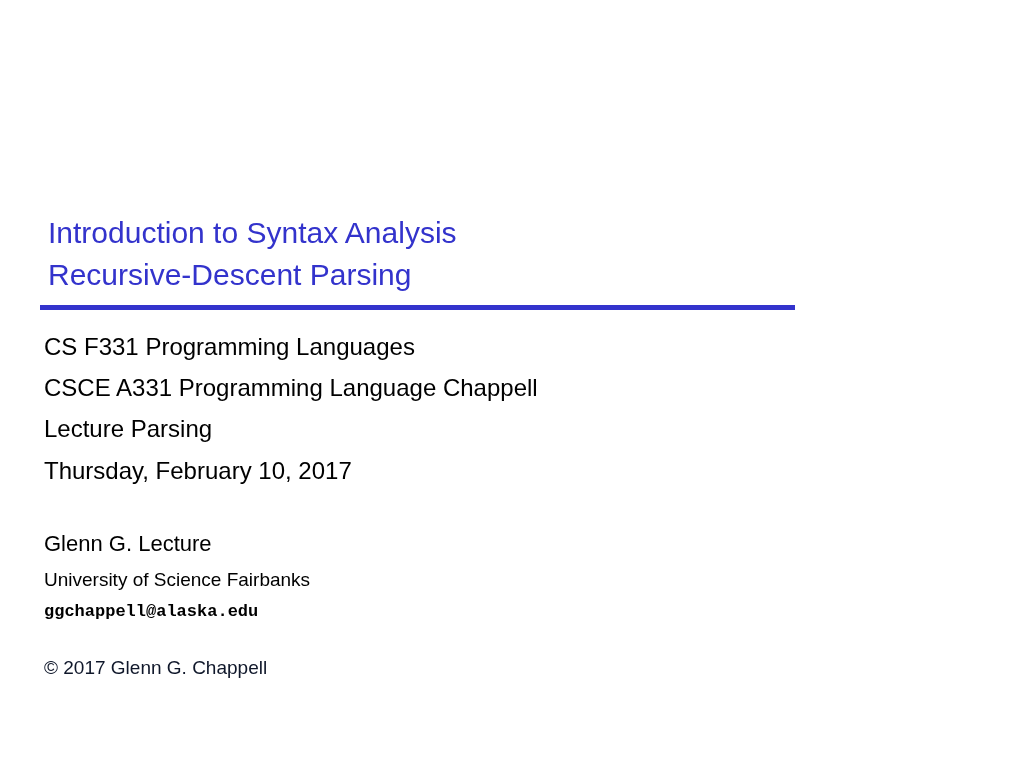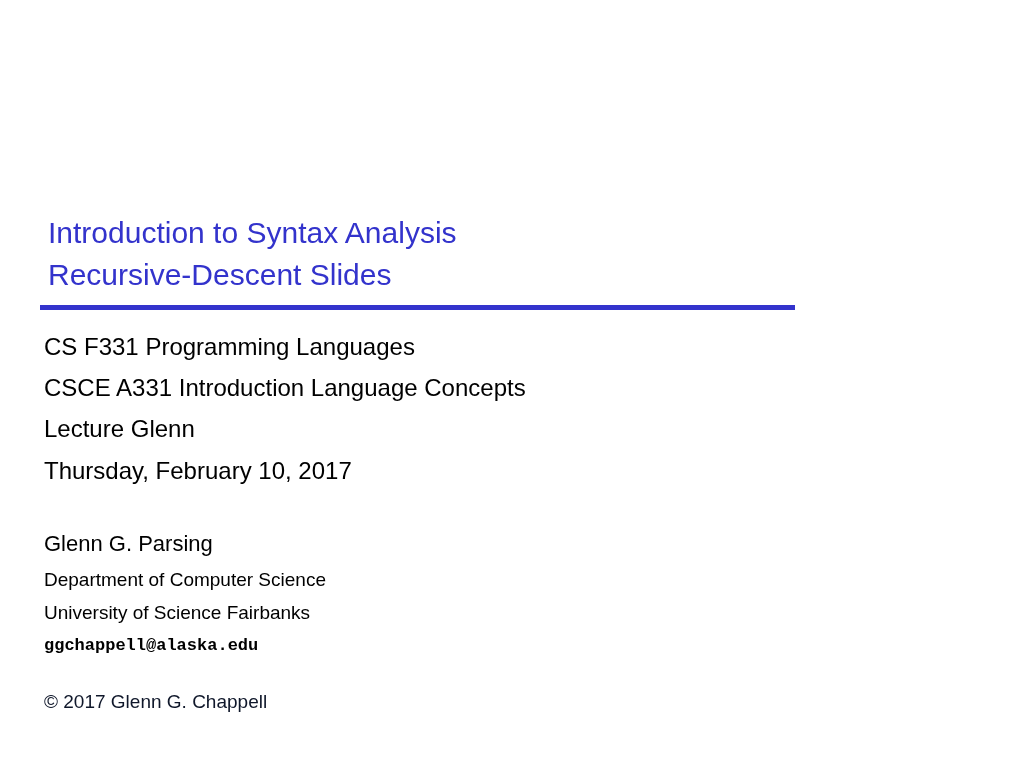--- a/index.html
+++ b/index.html
@@ -64,26 +64,25 @@
     .spacer {
       height: 30px;
     }
   </style>
 </head>
 <body>
 
 <div class="slide-content">
   <div class="title">
     <div>Introduction to Syntax Analysis</div>
-    <div>Recursive-Descent Slides</div>
+    <div>Recursive-Descent Parsing</div>
   </div>
   <hr class="divider">
   <div class="body-text">CS F331 Programming Languages</div>
-  <div class="body-text">CSCE A331 Introduction Language Concepts</div>
-  <div class="body-text">Lecture Glenn</div>
+  <div class="body-text">CSCE A331 Programming Language Chappell</div>
+  <div class="body-text">Lecture Parsing</div>
   <div class="body-text">Thursday, February 10, 2017</div>
   <div class="spacer"></div>
-  <div class="author-name">Glenn G. Parsing</div>
-  <div class="dept-text">Department of Computer Science</div>
+  <div class="author-name">Glenn G. Lecture</div>
   <div class="dept-text">University of Science Fairbanks</div>
   <div class="email">ggchappell@alaska.edu</div>
   <div class="copyright">© 2017 Glenn G. Chappell</div>
 </div>
 
 </body></html>

